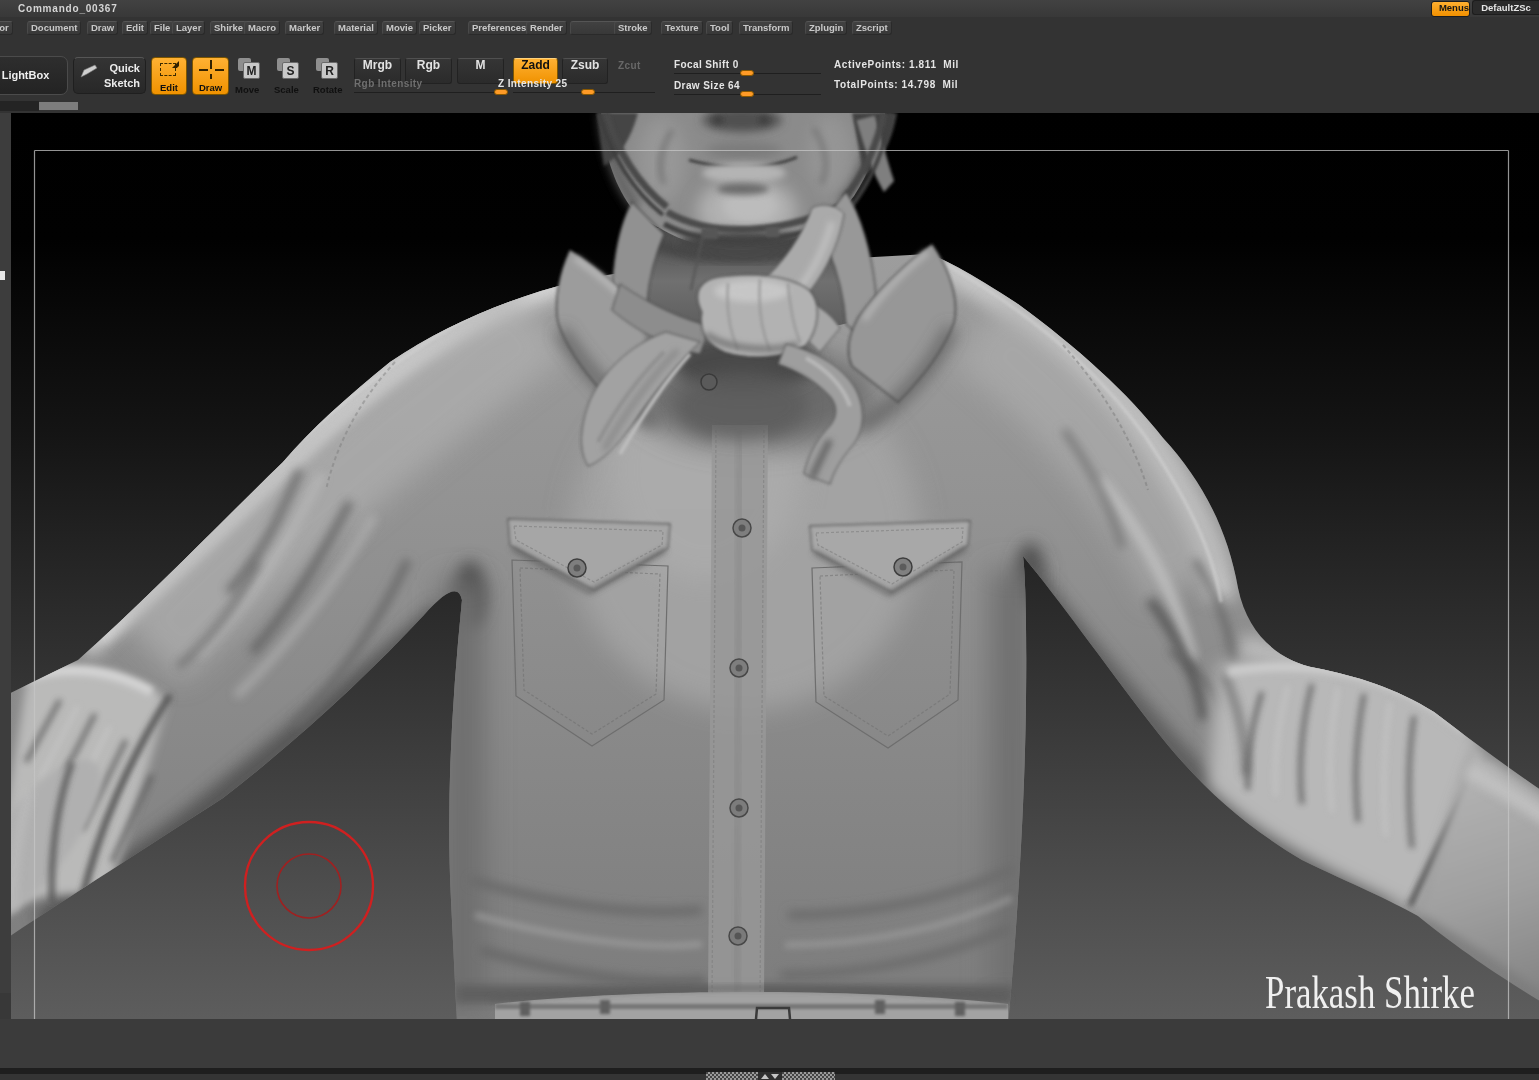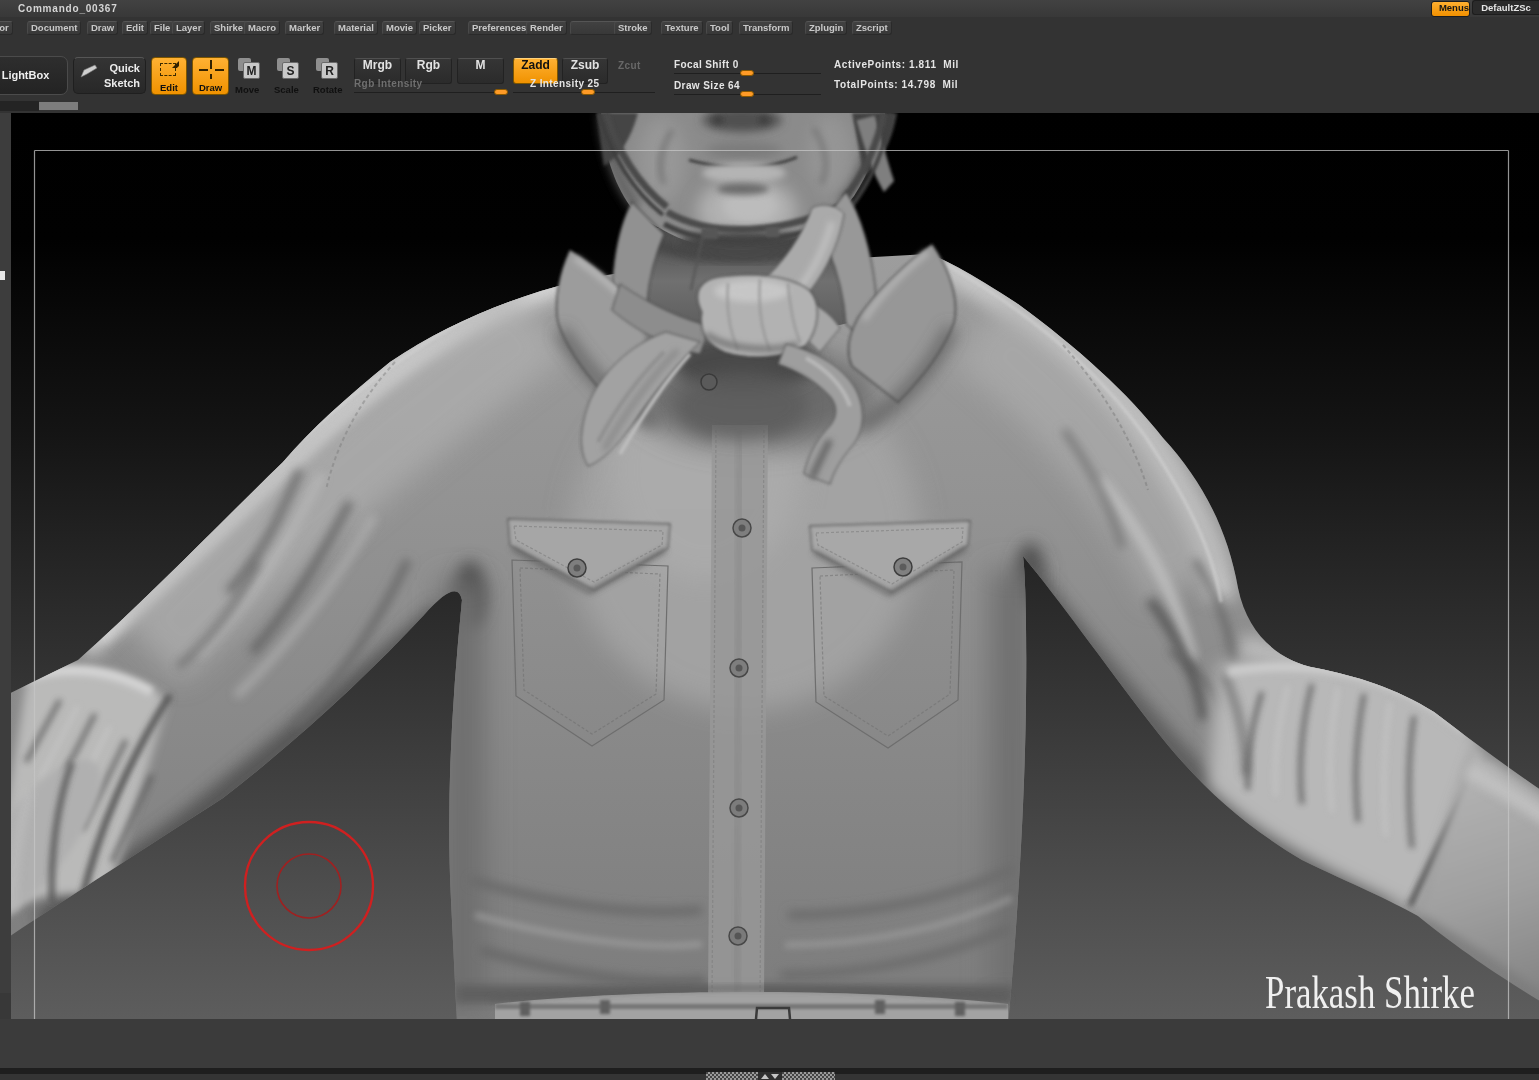--- a/index.html
+++ b/index.html
@@ -88,21 +88,21 @@
   <div class="abs tbtn" style="left:354px;top:58px;width:47px;">Mrgb</div>
   <div class="abs tbtn" style="left:405px;top:58px;width:47px;">Rgb</div>
   <div class="abs tbtn" style="left:457px;top:58px;width:47px;">M</div>
   <div class="abs sllabel" style="left:354px;top:78px;color:#6f6f6f;">Rgb Intensity</div>
   <div class="abs sline" style="left:354px;top:92px;width:154px;"></div>
   <div class="abs shandle" style="left:494px;top:89px;"></div>
 
   <div class="abs tbtn orange" style="left:513px;top:58px;width:45px;">Zadd</div>
   <div class="abs tbtn" style="left:562px;top:58px;width:46px;">Zsub</div>
   <div class="abs sllabel" style="left:618px;top:60px;color:#686868;">Zcut</div>
-  <div class="abs sllabel" style="left:530px;top:78px;">Z Intensity 25</div>
+  <div class="abs sllabel" style="left:498px;top:78px;">Z Intensity 25</div>
   <div class="abs sline" style="left:513px;top:92px;width:142px;"></div>
   <div class="abs shandle" style="left:581px;top:89px;"></div>
 
   <div class="abs sllabel" style="left:674px;top:59px;">Focal Shift 0</div>
   <div class="abs sline" style="left:674px;top:73px;width:147px;"></div>
   <div class="abs shandle" style="left:740px;top:70px;"></div>
   <div class="abs sllabel" style="left:674px;top:80px;">Draw Size 64</div>
   <div class="abs sline" style="left:674px;top:94px;width:147px;"></div>
   <div class="abs shandle" style="left:740px;top:91px;"></div>
 

